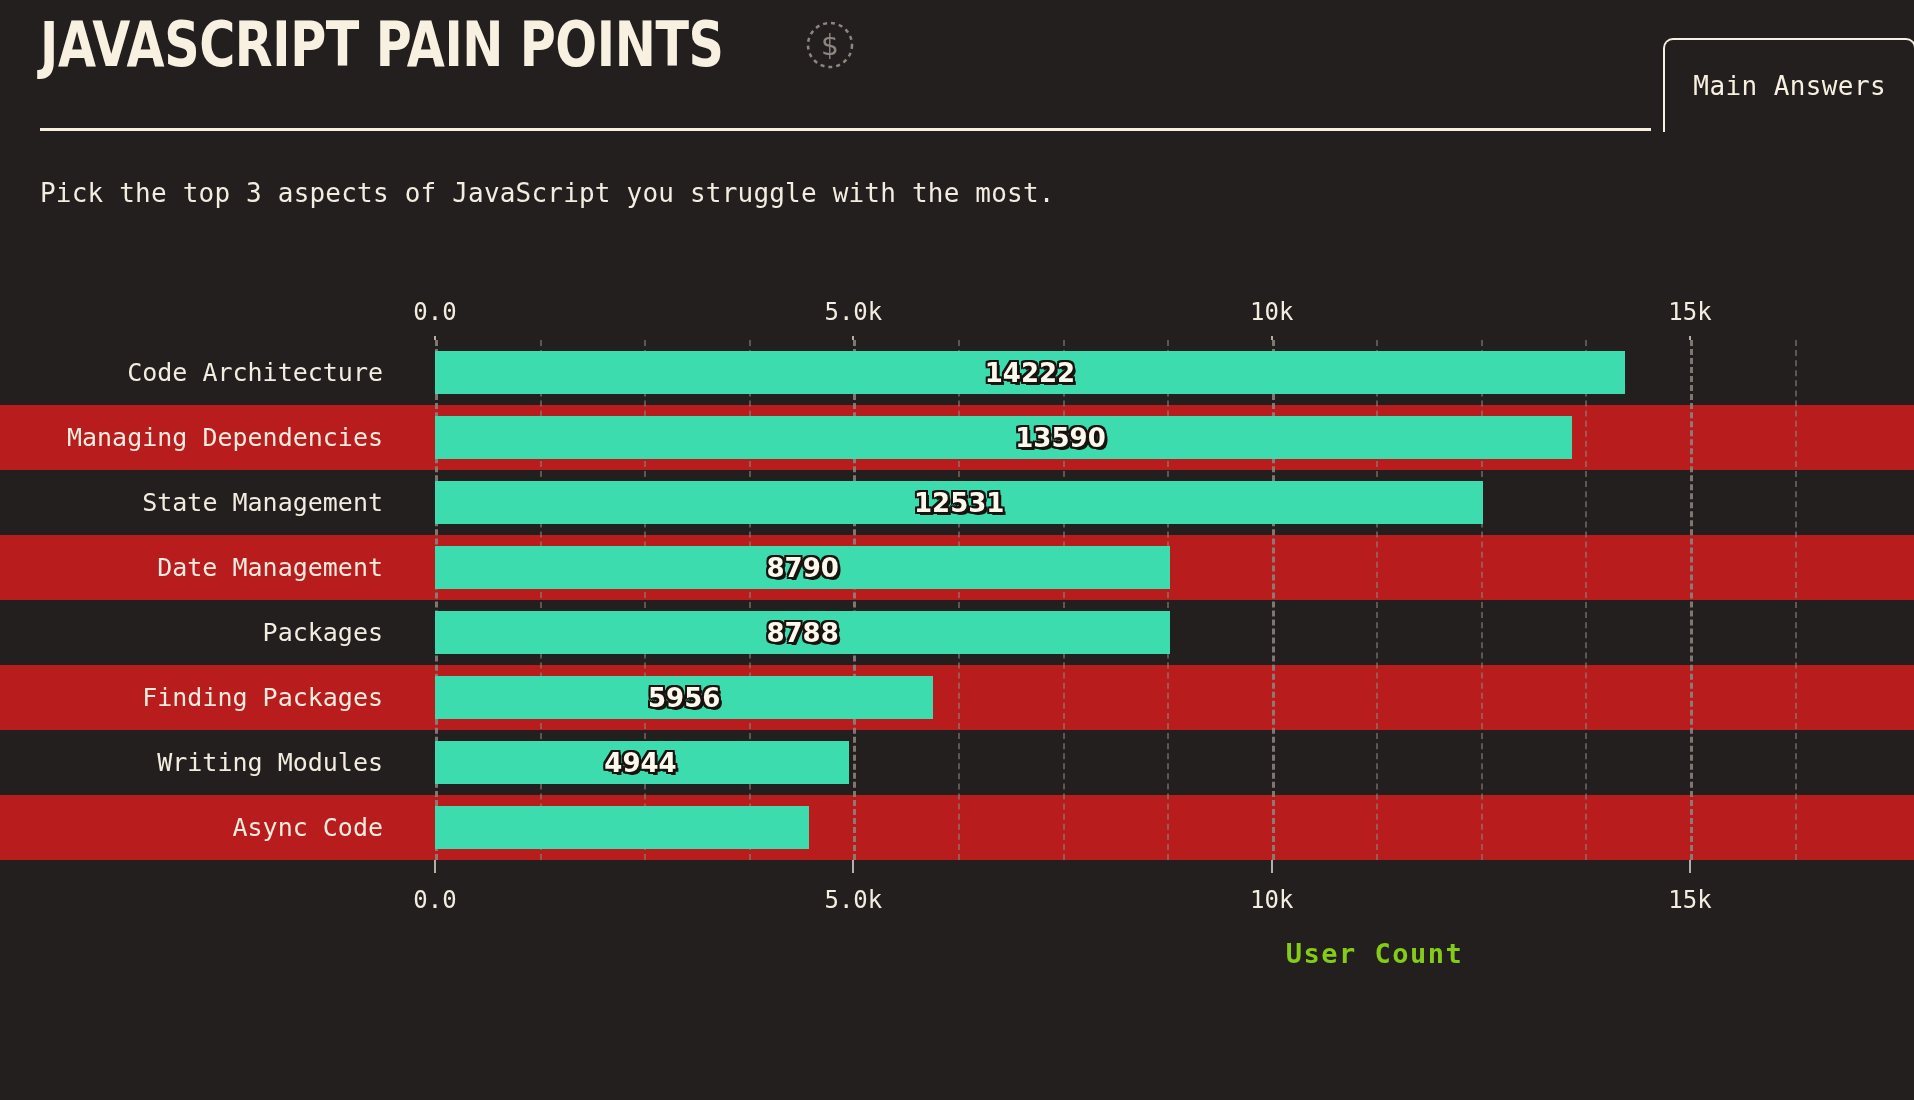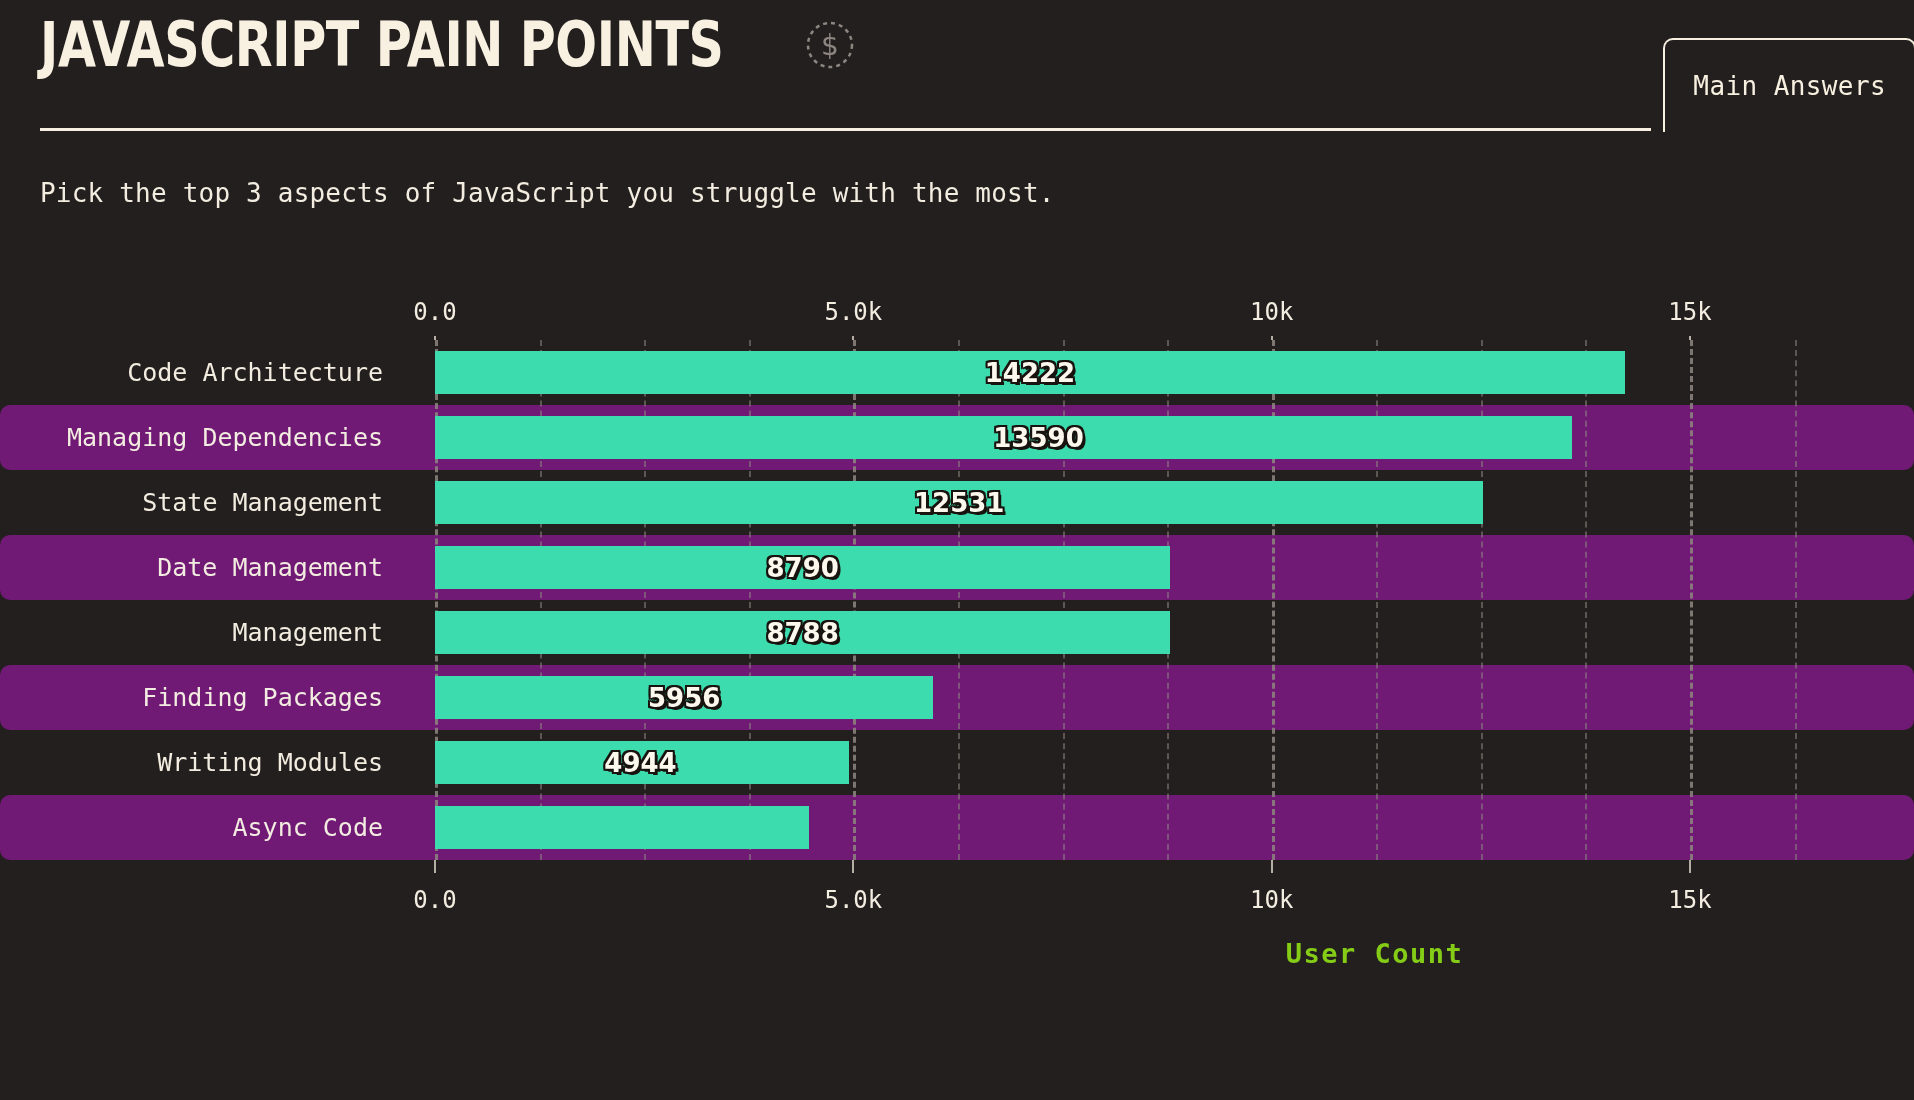--- a/index.html
+++ b/index.html
@@ -138,21 +138,21 @@
     top: 58px;
     width: 1914px;
     height: 520px;
   }
 
   .row {
     position: relative;
     width: 1914px;
     height: 65px;
   }
-  .row.odd  { background: #701a75; border-radius: 10px; }
+  .row.odd  { background: #b91c1c; }
   .row.even { background: #231f1e; }
 
   .row-label {
     position: absolute;
     left: 0;
     top: 0;
     width: 405px;
     height: 65px;
     display: flex;
     align-items: center;
@@ -257,34 +257,34 @@
 
   <div class="plot" id="plot">
       <div class="row even">
         <div class="row-label">Code Architecture</div>
         <div class="bar" style="width: 1189.91px; background: rgb(61, 220, 174);"></div>
         <div class="bar-value" style="left: 435px; width: 1189.91px;">14222</div>
       </div>
       <div class="row odd">
         <div class="row-label">Managing Dependencies</div>
         <div class="bar" style="width: 1137.03px; background: rgb(61, 220, 174);"></div>
-        <div class="bar-value" style="left: 435px; width: 1207px;">13590</div>
+        <div class="bar-value" style="left: 457px; width: 1207px;">13590</div>
       </div>
       <div class="row even">
         <div class="row-label">State Management</div>
         <div class="bar" style="width: 1048.43px; background: rgb(61, 220, 174);"></div>
         <div class="bar-value" style="left: 435px; width: 1048.43px;">12531</div>
       </div>
       <div class="row odd">
         <div class="row-label">Date Management</div>
         <div class="bar" style="width: 735.43px; background: rgb(61, 220, 174);"></div>
         <div class="bar-value" style="left: 435px; width: 735.43px;">8790</div>
       </div>
       <div class="row even">
-        <div class="row-label">Management</div>
+        <div class="row-label">Packages</div>
         <div class="bar" style="width: 735.263px; background: rgb(61, 220, 174);"></div>
         <div class="bar-value" style="left: 435px; width: 735.263px;">8788</div>
       </div>
       <div class="row odd">
         <div class="row-label">Finding Packages</div>
         <div class="bar" style="width: 498.319px; background: rgb(61, 220, 174);"></div>
         <div class="bar-value" style="left: 435px; width: 498.319px;">5956</div>
       </div>
       <div class="row even">
         <div class="row-label">Writing Modules</div>

